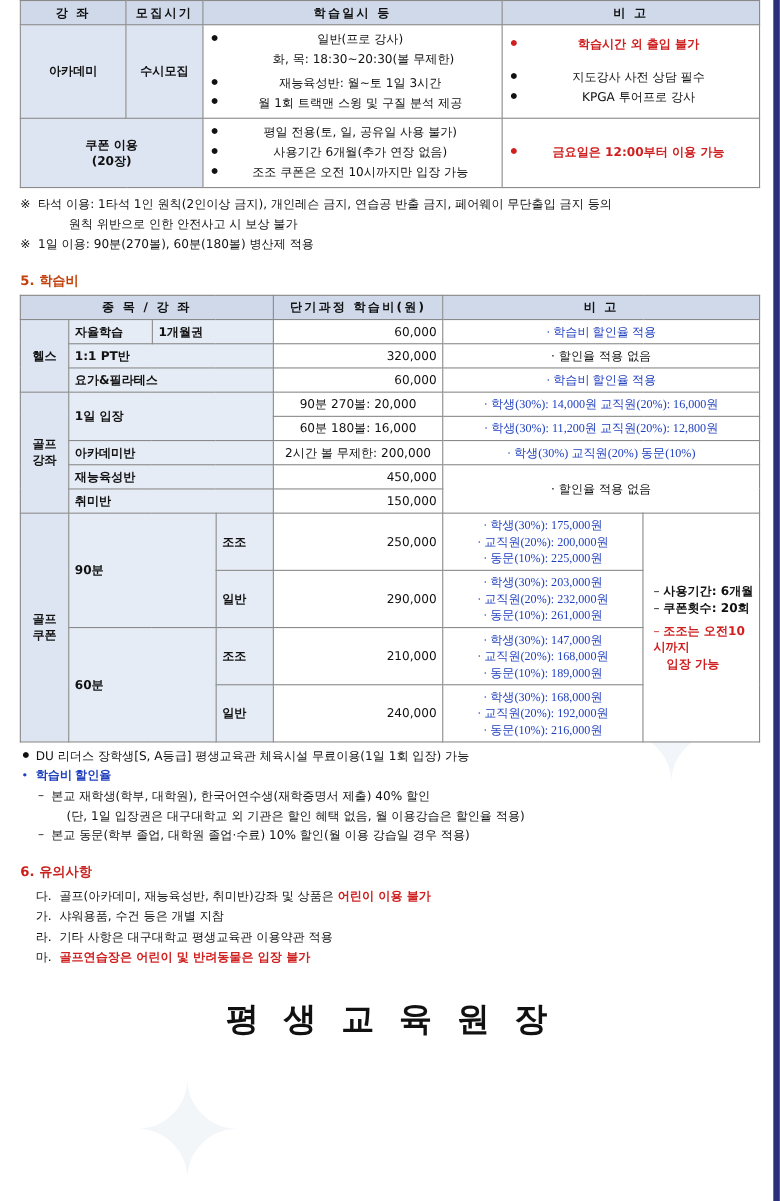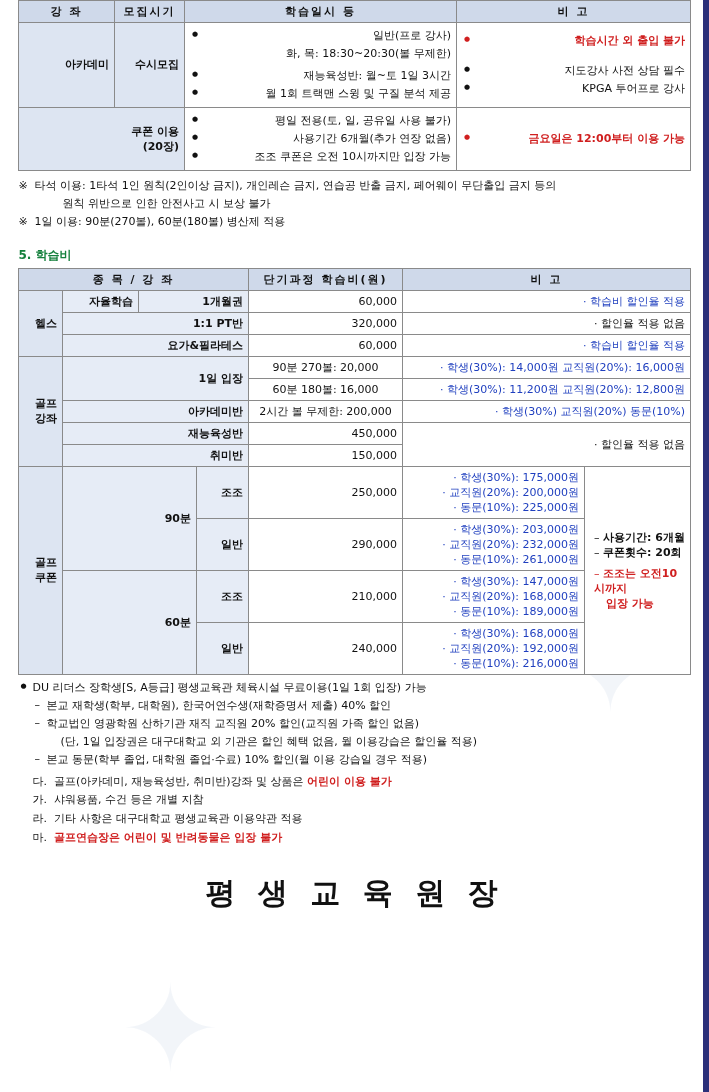--- a/index.html
+++ b/index.html
@@ -16,38 +16,38 @@
   
   .wm{position:absolute;color:#e9eef5;font-size:120px;font-weight:bold;opacity:.55;z-index:0;pointer-events:none;}
 
   .content{position:relative;z-index:2;}
 
   table{border-collapse:collapse;width:672px;margin:0 auto;table-layout:fixed;}
   td,th{border:1px solid #8a8a8a;padding:3px 5px;vertical-align:middle;font-size:11px;}
   th{background:#cfd9ea;font-weight:bold;text-align:center;letter-spacing:2px;}
   .c{text-align:center;}
   .r{text-align:right;}
-  .l{text-align:right;margin-top:20px;}
-  .lbl{background:#dde5f2;font-weight:bold;text-align:right;}
-  .lbl2{background:#e6ecf6;font-weight:bold;text-align:right;}
+  .l{text-align:center;margin-top:20px;}
+  .lbl{background:#dde5f2;font-weight:bold;text-align:center;}
+  .lbl2{background:#e6ecf6;font-weight:bold;text-align:left;}
   .white{background:#ffffff;}
-  .blue{color:#1f3fbf;}
+  .blue{color:#1f3fbf;font-family:Liberation Serif, serif;}
   .red{color:#d01f1f;}
   .bold{font-weight:bold;}
   ul{margin:0;padding-left:14px;list-style:none;}
   li{position:relative;margin:2px 0;line-height:1.45;}
   li:before{content:"\25CF";position:absolute;left:-12px;top:0;font-size:7px;line-height:1.9;}
   li.dash:before{content:"\2013";font-size:11px;line-height:1.2;}
   .nob:before{content:"";}
 
   .notes{width:672px;margin:6px auto 0;font-size:11px;line-height:1.65;}
   .notes .row{display:flex;}
   .notes .mark{width:16px;flex:none;}
   .notes .txt{flex:1;}
-  .sect{width:672px;margin:16px auto 4px;font-weight:bold;color:#15803d;font-size:12px;}
+  .sect{width:672px;margin:16px auto 4px;font-weight:bold;color:#c2410c;font-size:12px;}
   .sect.red{color:#c9211e;}
   .bullets{width:672px;margin:5px auto 0;font-size:11px;line-height:1.7;}
   .footer-title{text-align:center;font-size:30px;font-weight:bold;letter-spacing:6px;margin:26px 0 18px;}
   .sidebar{position:absolute;right:0;top:0;width:6px;height:1092px;background:#2b2f7a;z-index:3;}
 </style>
 </head>
 <body>
 
 <div class="page">
   <div class="wm" style="left:390px;top:20px;">✦</div>
@@ -238,31 +238,32 @@
           <div>·&nbsp;<span>교직원(20%): 192,000원</span></div>
           <div>·&nbsp;<span>동문(10%): 216,000원</span></div>
         </td>
       </tr>
     </tbody>
       </table>
 
     <div class="bullets">
       <ul>
         <li>DU 리더스 장학생[S, A등급] 평생교육관 체육시설 무료이용(1일 1회 입장) 가능</li>
+        <li class="blue bold">학습비 할인율</li>
       </ul>
       <div style="padding-left:14px">
         <ul>
           <li class="dash">본교 재학생(학부, 대학원), 한국어연수생(재학증명서 제출) 40% 할인</li>
-          <li class="dash">학교법인 영광학원 산하기관 재직 교직원 20% 할인(교직원 가족 할인 없음)</li>
           <li class="nob" style="padding-left:14px">(단, 1일 입장권은 대구대학교 외 기관은 할인 혜택 없음, 월 이용강습은 할인율 적용)</li>
           <li class="dash">본교 동문(학부 졸업, 대학원 졸업·수료) 10% 할인(월 이용 강습일 경우 적용)</li>
         </ul>
       </div>
     </div>
 
+    <div class="sect red">6. 유의사항</div>
     <div class="bullets">
       <div style="padding-left:14px">
         <div><span>다.</span>&nbsp;&nbsp;<span>골프(아카데미, 재능육성반, 취미반)강좌 및 상품은 </span><span class="red bold">어린이 이용 불가</span></div>
         <div><span>가.</span>&nbsp;&nbsp;<span>샤워용품, 수건 등은 개별 지참</span></div>
         <div><span>라.</span>&nbsp;&nbsp;<span>기타 사항은 대구대학교 평생교육관 이용약관 적용</span></div>
         <div><span>마.</span>&nbsp;&nbsp;<span class="red bold">골프연습장은 어린이 및 반려동물은 입장 불가</span></div>
       </div>
     </div>
 
     <div class="footer-title">평 생 교 육 원 장</div>

